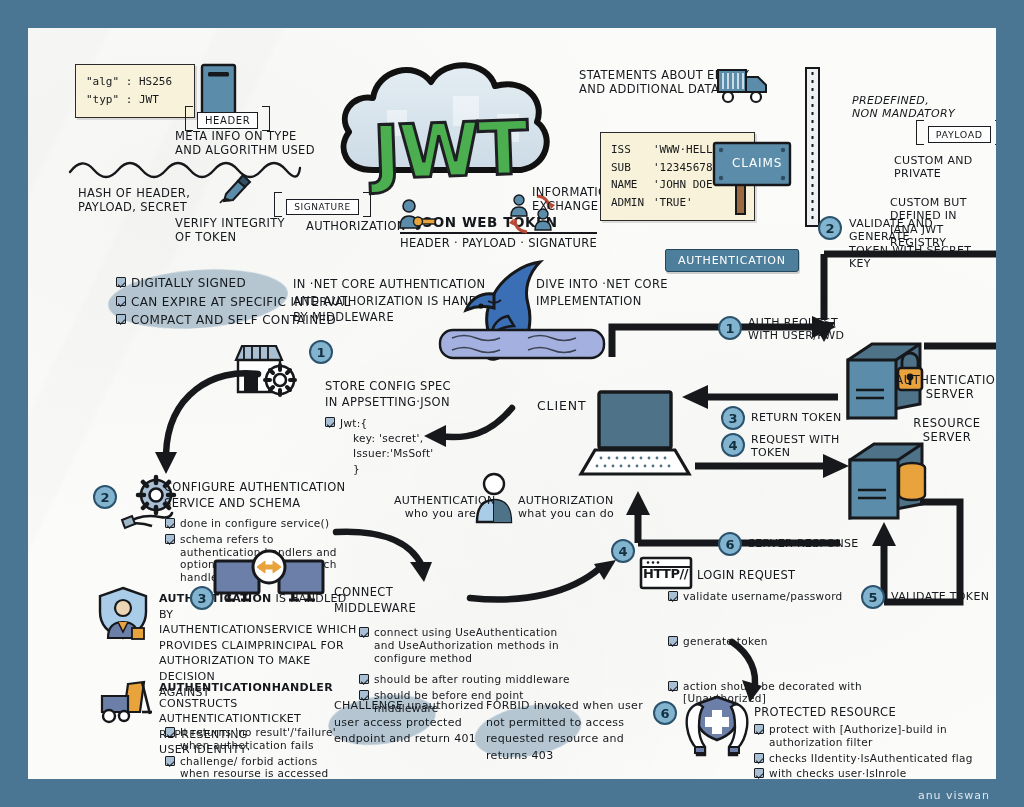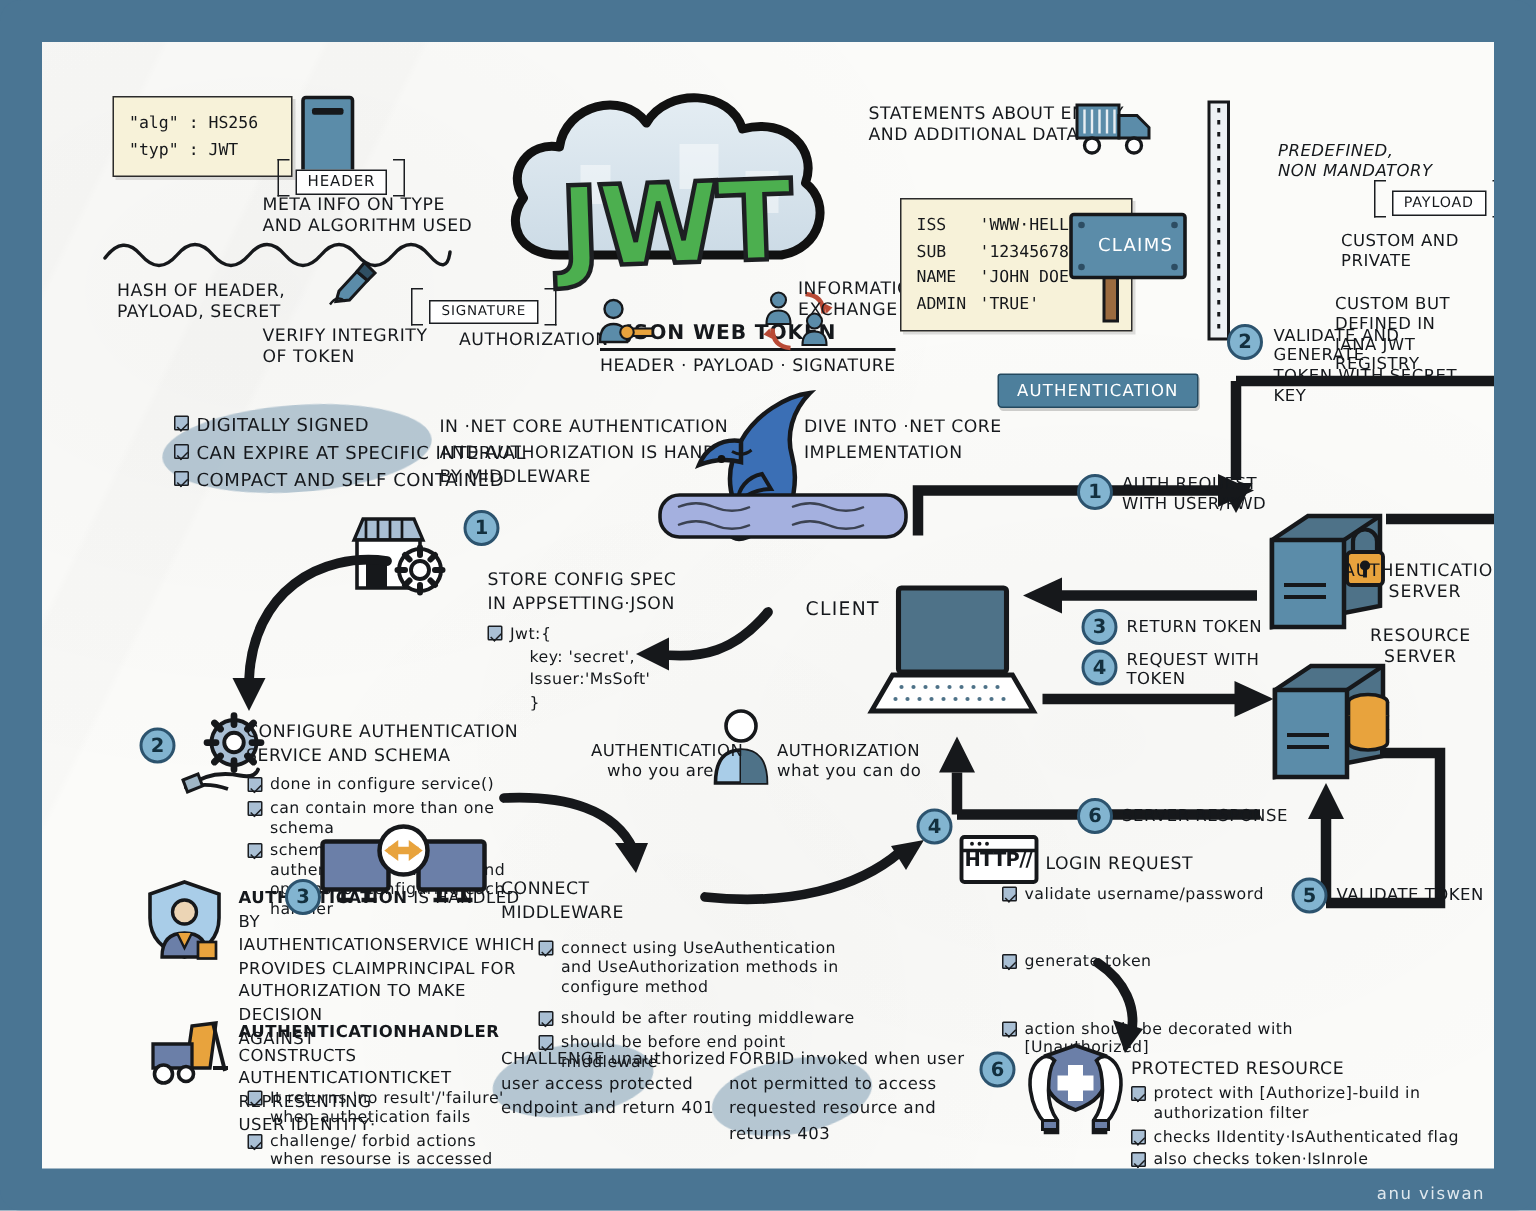--- a/index.html
+++ b/index.html
@@ -375,24 +375,20 @@
       <path d="M0,47 l10,-4 l3,8 l-10,4 z" fill="#9fb6c6" stroke="#16181b" stroke-width="2"></path>
     </svg>
     <div class="abs hand caps" style="left:136px; top:451px; font-size:11.5px; line-height:1.42;">
       <div>CONFIGURE AUTHENTICATION</div>
       <div>SERVICE AND SCHEMA</div>
     </div>
     <div class="abs hand lc cklist" style="left:137px; top:489px; font-size:10.5px; width:185px;justify-content:flex-end;">
       <div class="ckrow">
         <span class="chk"></span>
         <span class="t">done in configure service()</span>
-      </div>
-      <div class="ckrow">
-        <span class="chk"></span>
-        <span class="t">can contain more than one schema</span>
       </div>
       <div class="ckrow">
         <span class="chk"></span>
         <span class="t">schema refers to authentication handlers and options for configuring each handler</span>
       </div>
     </div>
     
     <svg class="abs" style="left:306px; top:500px;" width="105" height="62">
       <path d="M2,4 C44,2 76,12 88,38" fill="none" stroke="#16181b" stroke-width="6.5" stroke-linecap="round"></path>
       <path d="M90,54 l-14,-20 h22 z" fill="#16181b"></path>
@@ -669,20 +665,20 @@
       <div class="ckrow">
         <span class="chk"></span>
         <span class="t">protect with [Authorize]-build in authorization filter</span>
       </div>
       <div class="ckrow">
         <span class="chk"></span>
         <span class="t">checks IIdentity·IsAuthenticated flag</span>
       </div>
       <div class="ckrow">
         <span class="chk"></span>
-        <span class="t">also checks token·IsInrole</span>
+        <span class="t">with checks user·IsInrole</span>
       </div>
     </div>
 
   </div>
 
   <div class="abs sig" style="right:34px; bottom:5px;">anu viswan</div>
 </div>
 
 </body></html>

